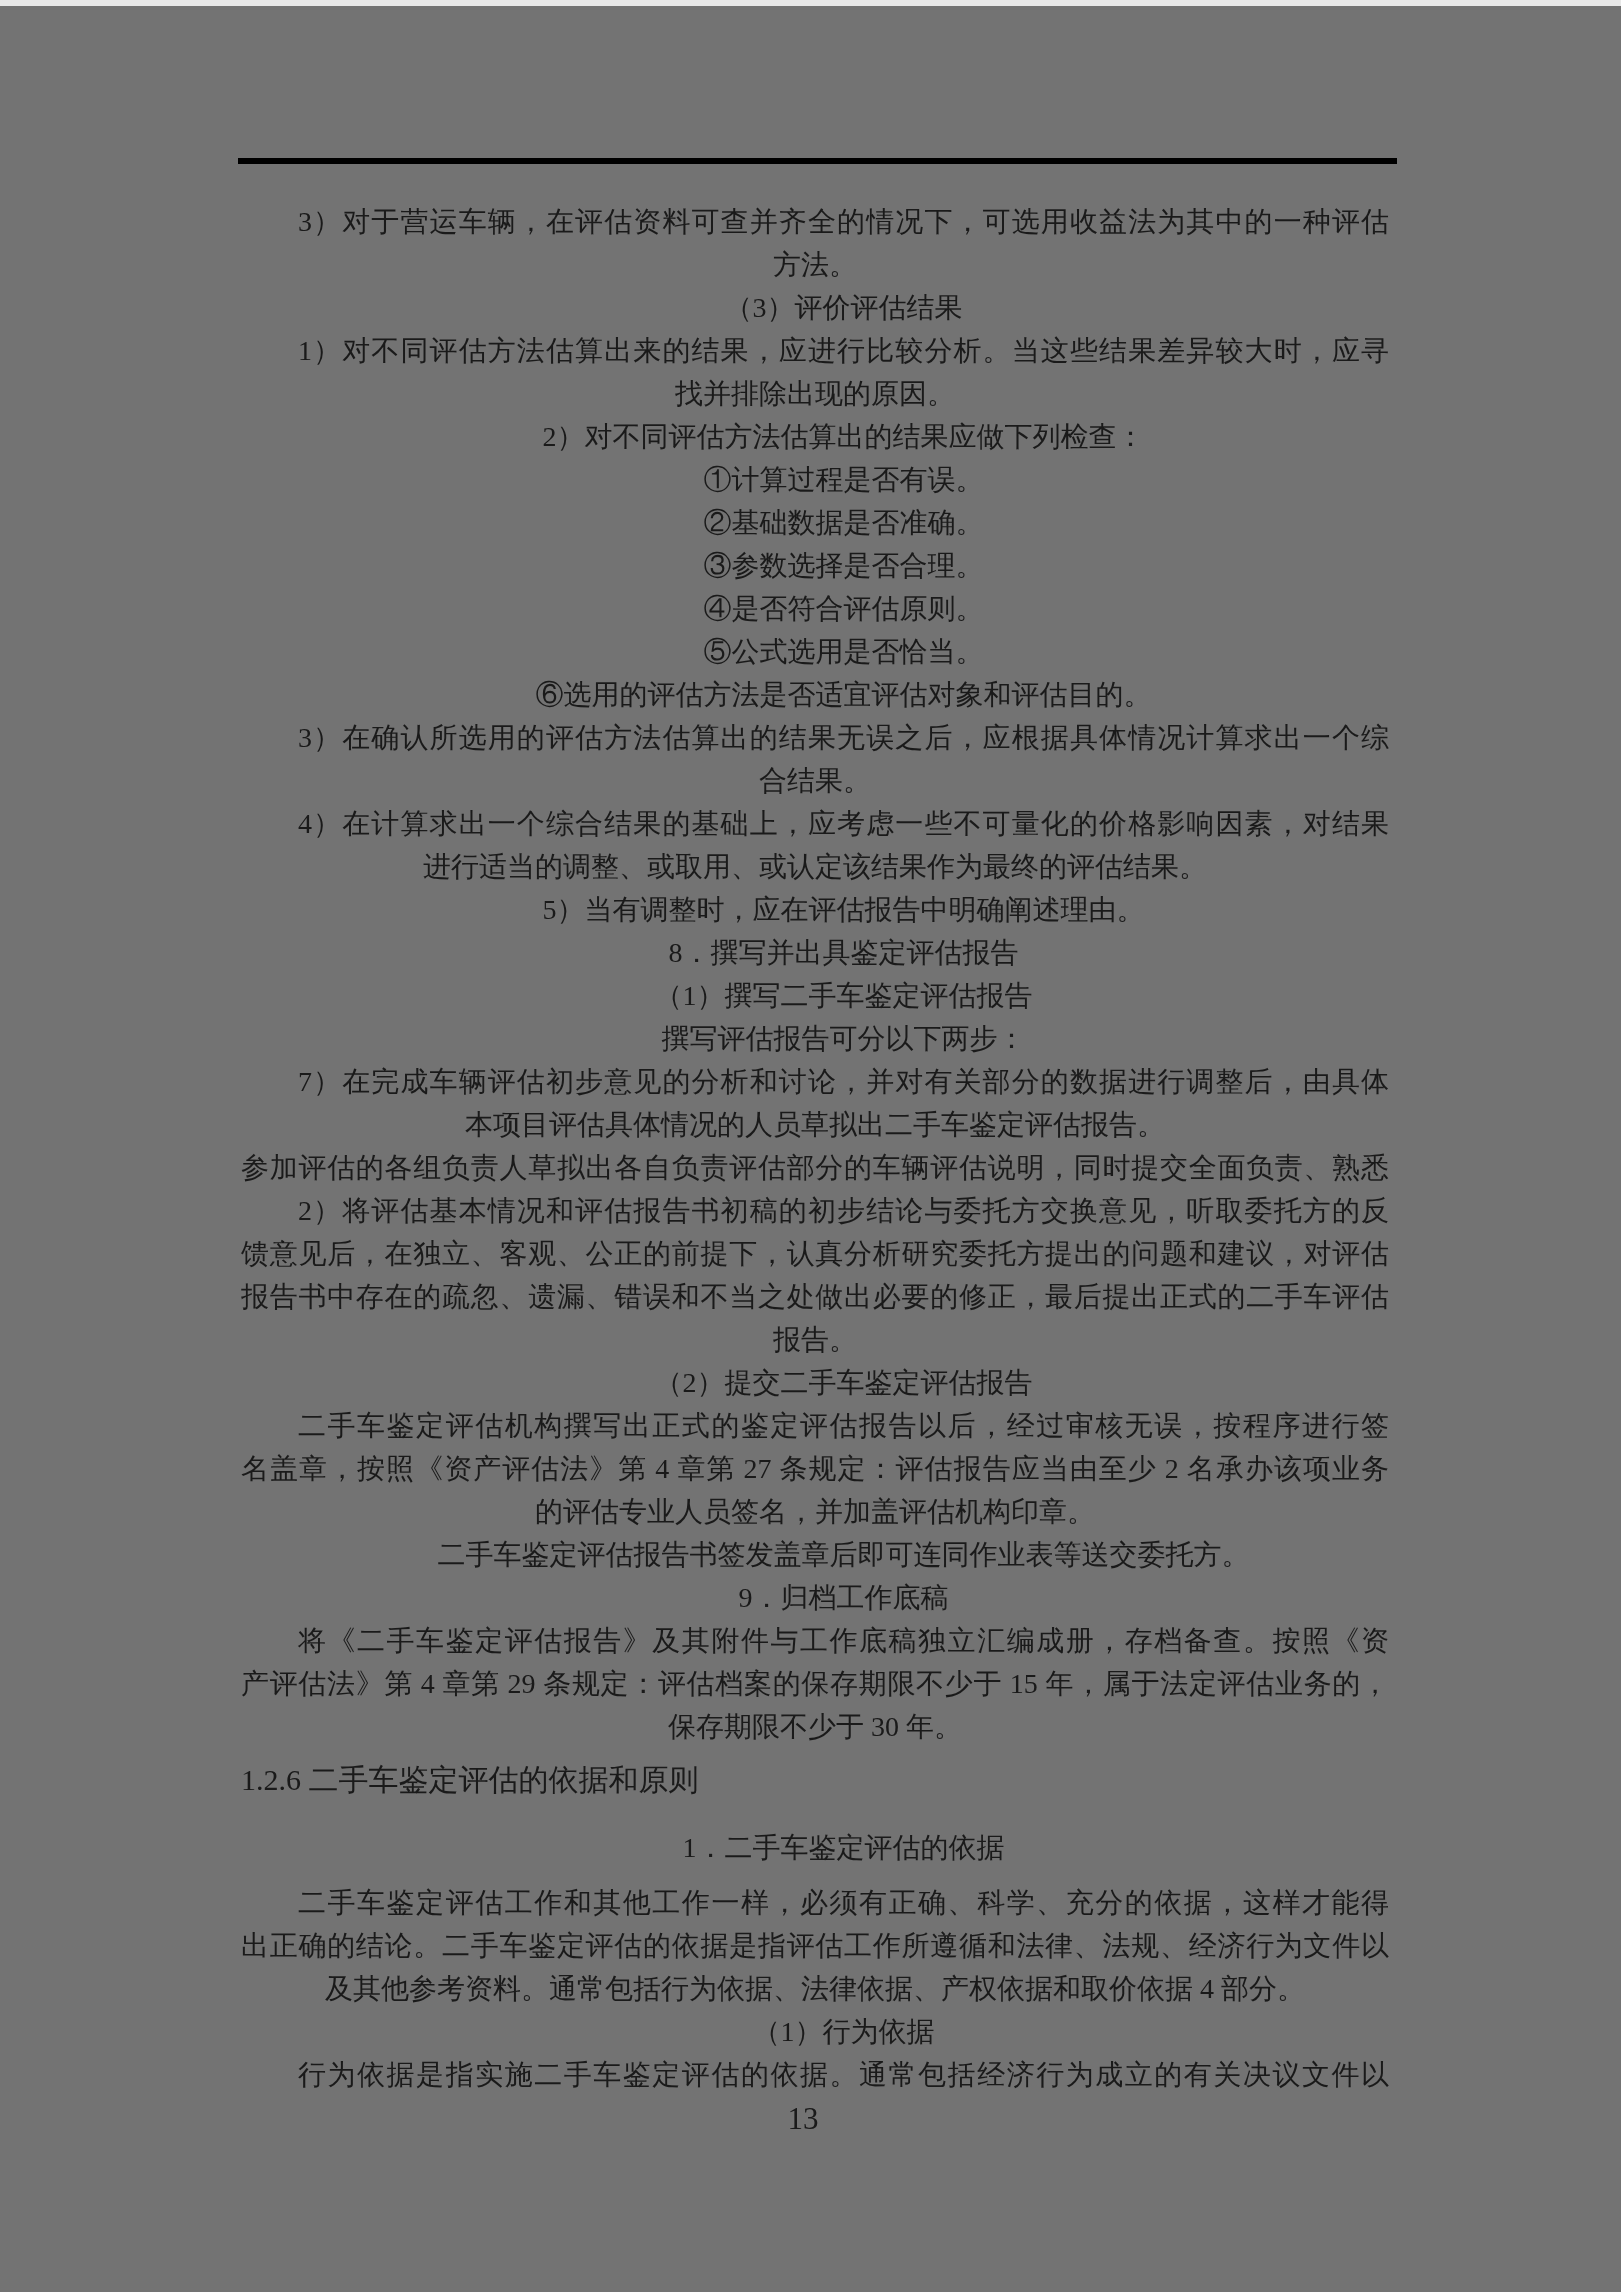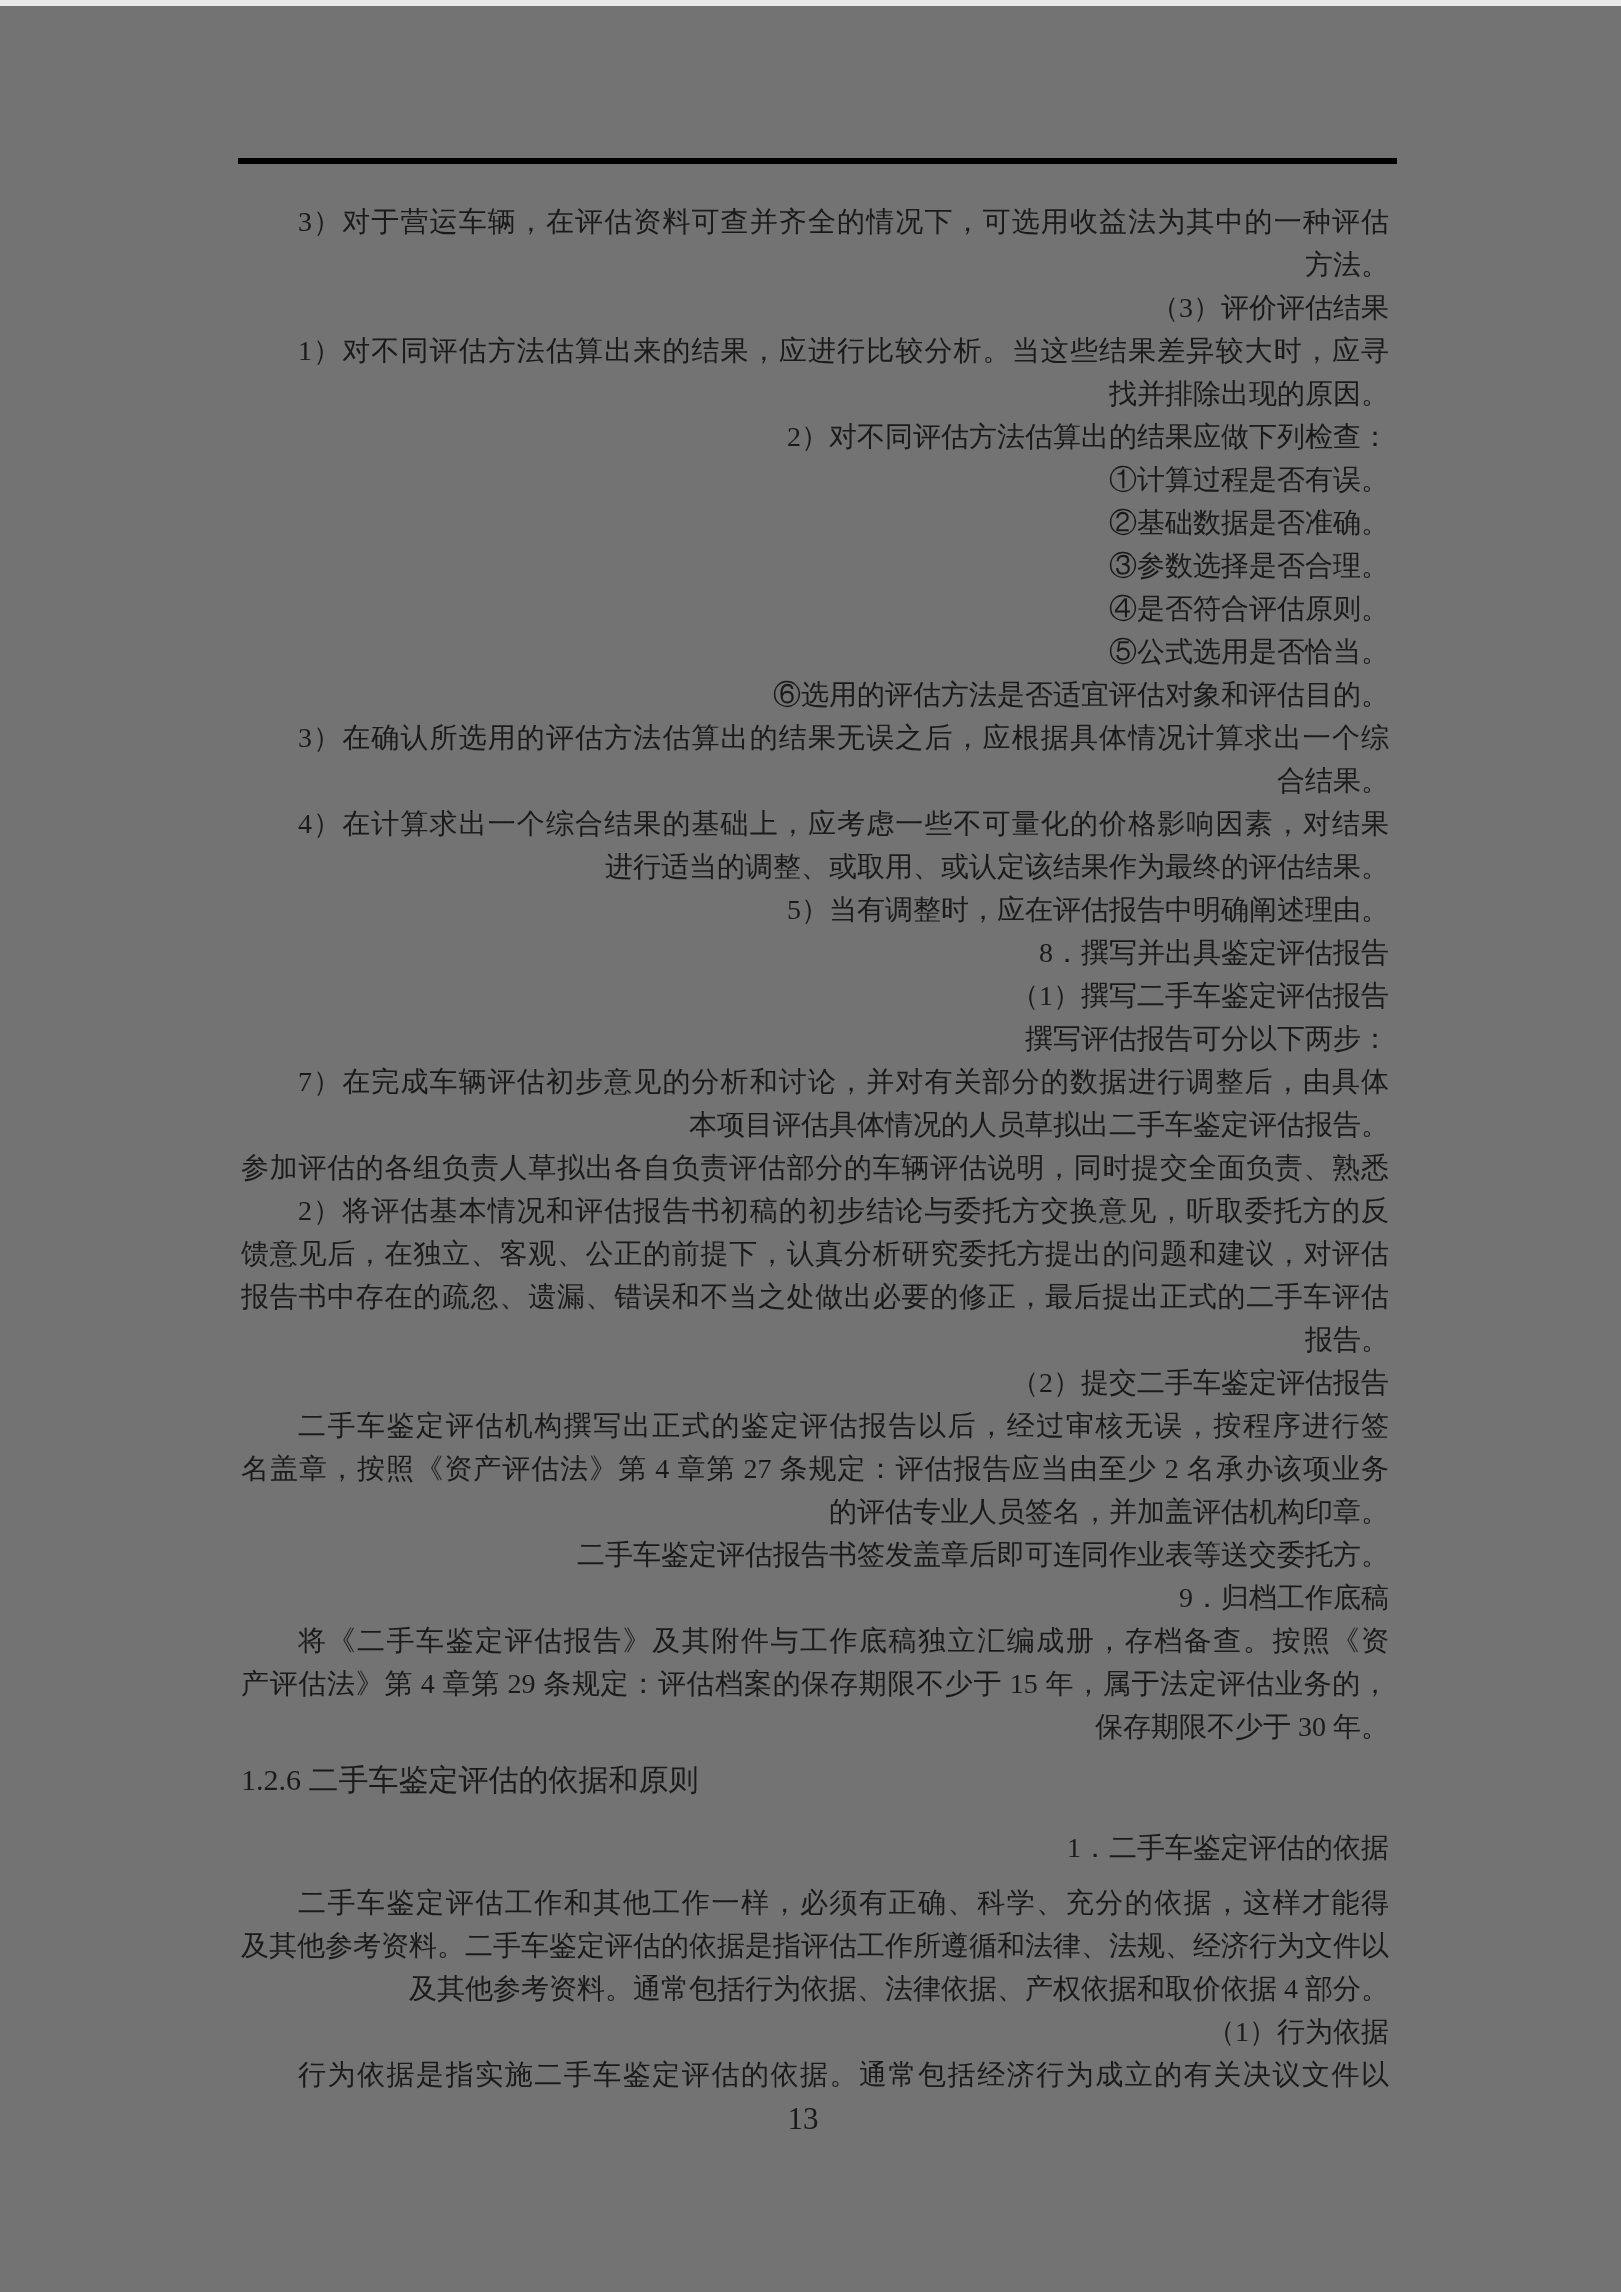--- a/index.html
+++ b/index.html
@@ -28,21 +28,21 @@
   .doc-body {
     position: absolute;
     left: 241px;
     top: 194px;
     width: 1148px;
     font-size: 28px;
     line-height: 43px;
     letter-spacing: 0;
   }
   .line {
-    text-align: right;
+    text-align: center;
     white-space: normal;
   }
   .line.indent {
     padding-left: 57px; 
   }
   .line.justify {
     text-align: justify;
     text-align-last: justify;
   }
   .line.heading {
@@ -107,20 +107,20 @@
       <div class="line justify">名盖章，按照《资产评估法》第 4 章第 27 条规定：评估报告应当由至少 2 名承办该项业务</div>
       <div class="line">的评估专业人员签名，并加盖评估机构印章。</div>
       <div class="line indent">二手车鉴定评估报告书签发盖章后即可连同作业表等送交委托方。</div>
       <div class="line indent">9．归档工作底稿</div>
       <div class="line indent justify">将《二手车鉴定评估报告》及其附件与工作底稿独立汇编成册，存档备查。按照《资</div>
       <div class="line justify">产评估法》第 4 章第 29 条规定：评估档案的保存期限不少于 15 年，属于法定评估业务的，</div>
       <div class="line">保存期限不少于 30 年。</div>
       <div class="line heading">1.2.6 二手车鉴定评估的依据和原则</div>
       <div class="line indent sub">1．二手车鉴定评估的依据</div>
       <div class="line indent justify">二手车鉴定评估工作和其他工作一样，必须有正确、科学、充分的依据，这样才能得</div>
-      <div class="line justify">及其他参考资料。二手车鉴定评估的依据是指评估工作所遵循和法律、法规、经济行为文件以</div>
+      <div class="line justify">出正确的结论。二手车鉴定评估的依据是指评估工作所遵循和法律、法规、经济行为文件以</div>
       <div class="line">及其他参考资料。通常包括行为依据、法律依据、产权依据和取价依据 4 部分。</div>
       <div class="line indent">（1）行为依据</div>
       <div class="line indent justify">行为依据是指实施二手车鉴定评估的依据。通常包括经济行为成立的有关决议文件以</div>
     </div>
   <div class="page-number">13</div>
 </div>
 
 
 </body></html>

